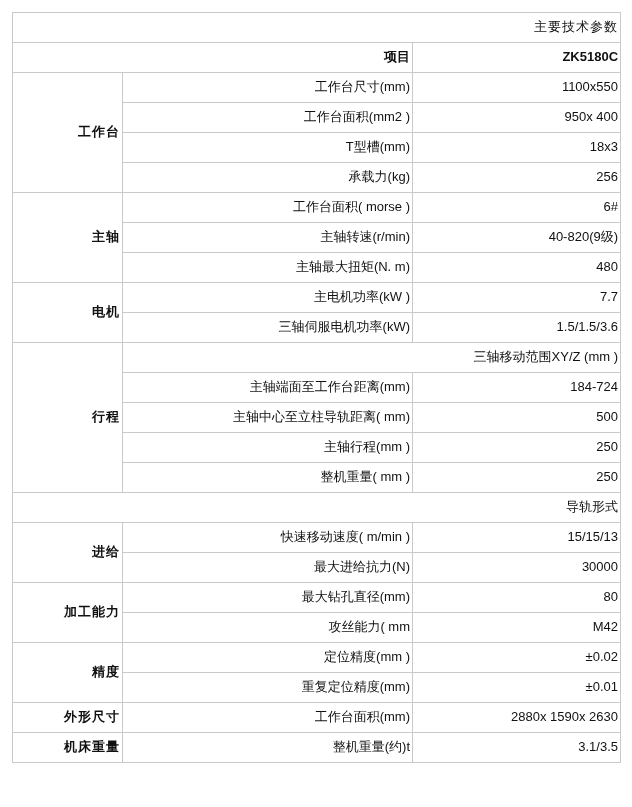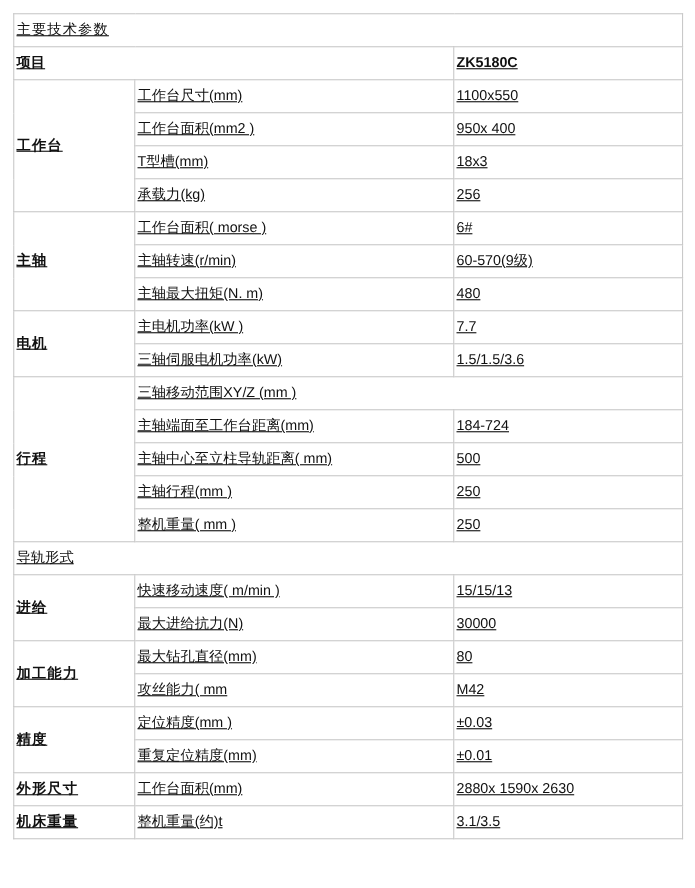--- a/index.html
+++ b/index.html
@@ -19,28 +19,27 @@
     height: 807px;
     padding: 12px 12px 10px 12px;
   }
   table.spec {
     border-collapse: collapse;
     width: 608px;
     table-layout: fixed;
   }
   table.spec td {
     border: 1px solid #c9c9c9;
-    text-align: left;
+    text-align: right;
     vertical-align: middle;
     font-size: 13px;
     height: 29px;
     padding: 0 2px;
     line-height: 1.15;
     color: #111111;
-    text-decoration: underline;
   }
   td.title-cell {
     font-size: 14px;
     height: 34px;
     letter-spacing: 1px;
   }
   td.header-item,
   td.header-model {
     font-size: 14px;
     height: 36px;
@@ -100,21 +99,21 @@
           <td class="param">承载力(kg)</td>
           <td class="value">256</td>
         </tr>
         <tr>
           <td class="group" rowspan="3">主轴</td>
           <td class="param">工作台面积( morse )</td>
           <td class="value">6#</td>
         </tr>
         <tr>
           <td class="param">主轴转速(r/min)</td>
-          <td class="value">60-570(9级)</td>
+          <td class="value">40-820(9级)</td>
         </tr>
         <tr>
           <td class="param">主轴最大扭矩(N. m)</td>
           <td class="value">480</td>
         </tr>
         <tr>
           <td class="group" rowspan="2">电机</td>
           <td class="param">主电机功率(kW )</td>
           <td class="value">7.7</td>
         </tr>
@@ -159,21 +158,21 @@
           <td class="param">最大钻孔直径(mm)</td>
           <td class="value">80</td>
         </tr>
         <tr>
           <td class="param">攻丝能力( mm</td>
           <td class="value">M42</td>
         </tr>
         <tr>
           <td class="group" rowspan="2">精度</td>
           <td class="param">定位精度(mm )</td>
-          <td class="value">±0.03</td>
+          <td class="value">±0.02</td>
         </tr>
         <tr>
           <td class="param">重复定位精度(mm)</td>
           <td class="value">±0.01</td>
         </tr>
         <tr>
           <td class="group" rowspan="1">外形尺寸</td>
           <td class="param">工作台面积(mm)</td>
           <td class="value">2880x 1590x 2630</td>
         </tr>

